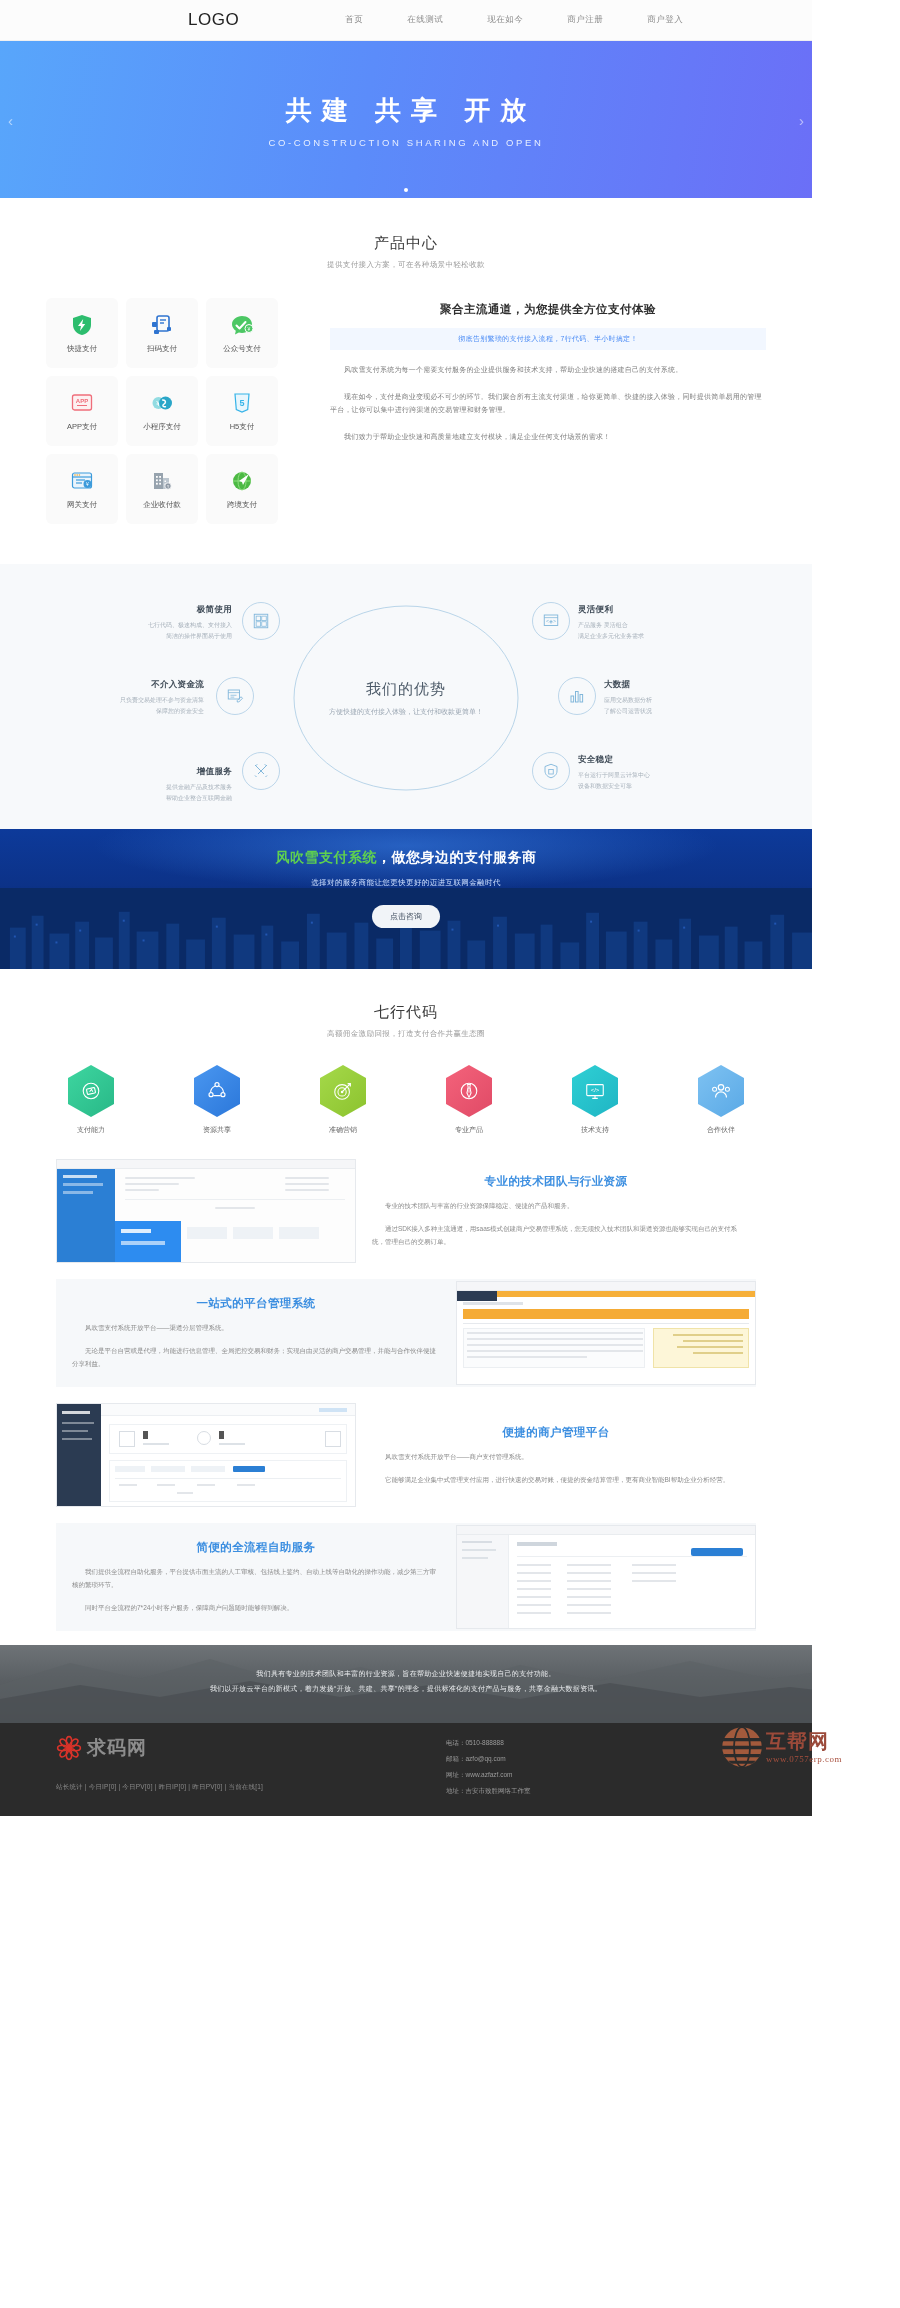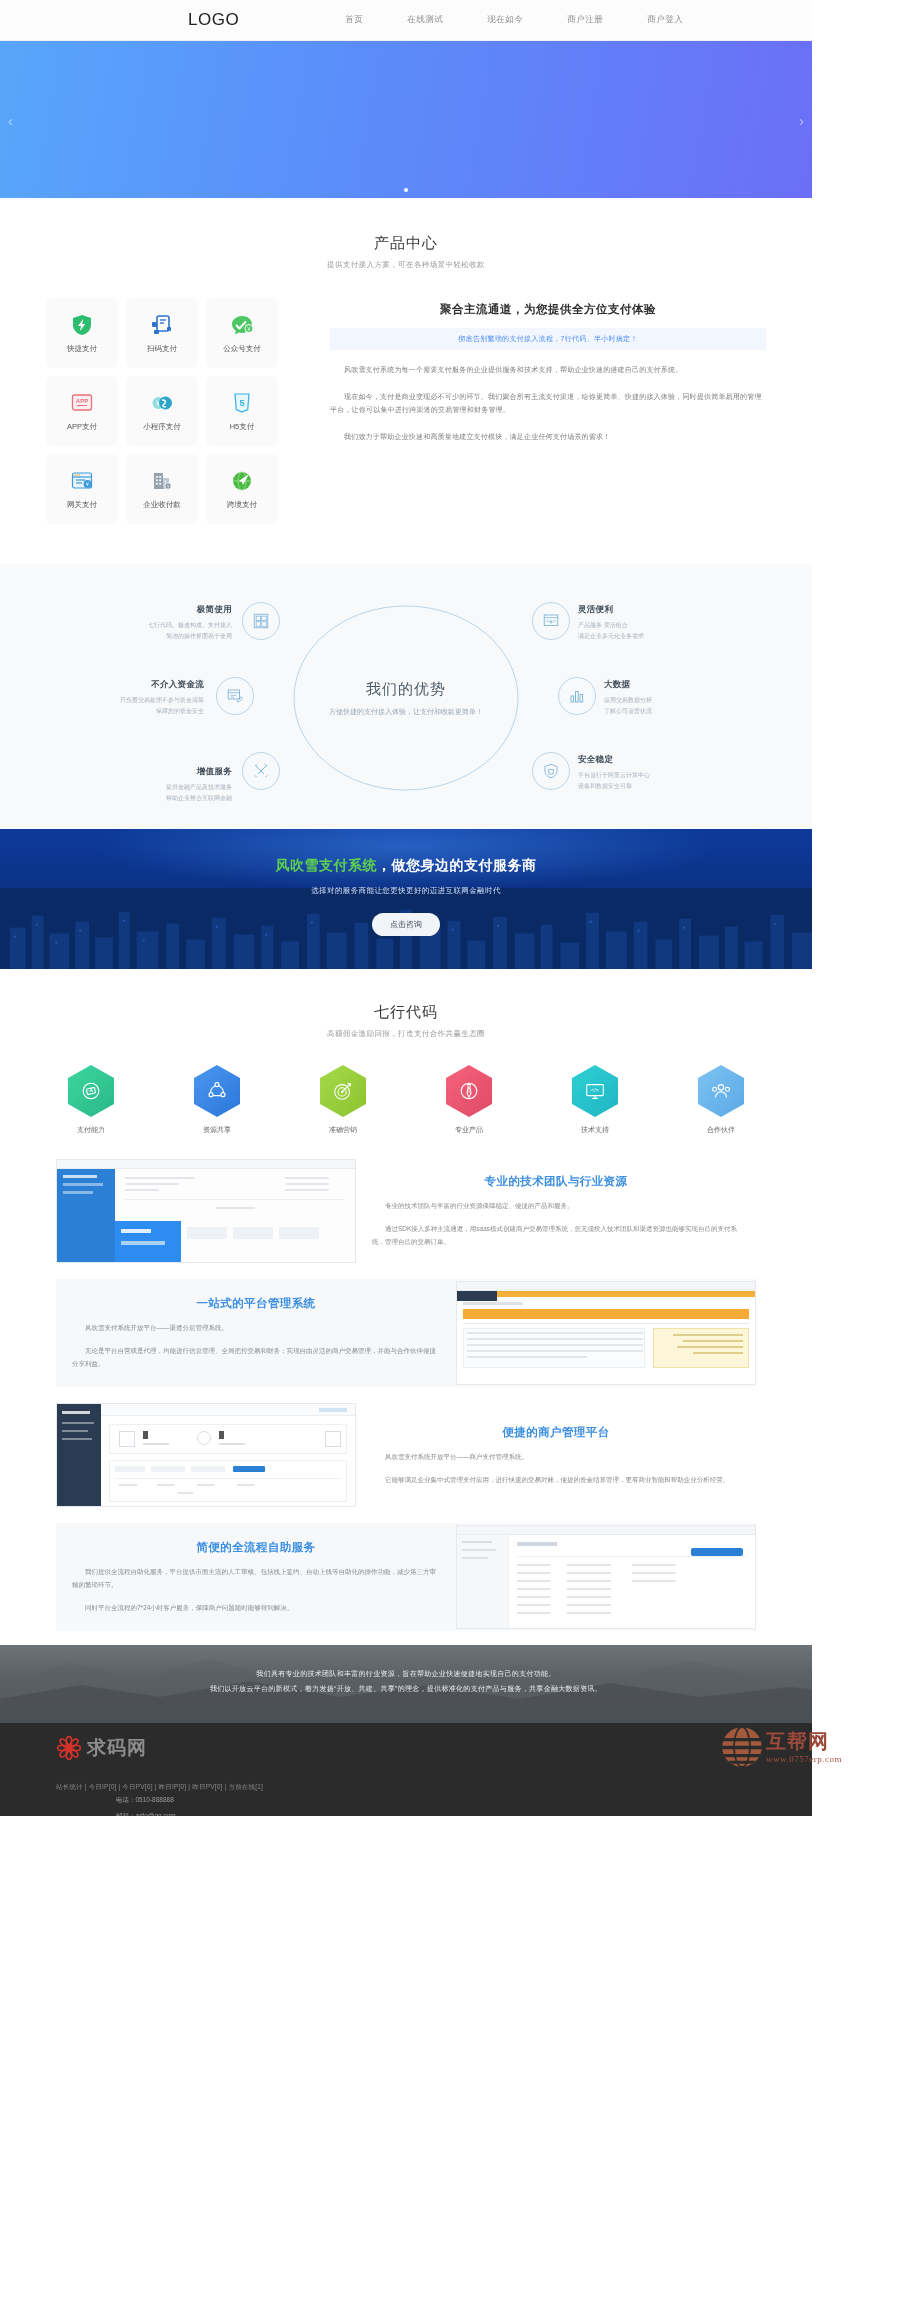--- a/index.html
+++ b/index.html
@@ -58,21 +58,21 @@
   .n-left { text-align:right;font-family:Liberation Serif, serif; } .n-right { text-align:left; }
 
   
   .city { height:140px; position:relative; overflow:hidden; background:#0b2a6b; }
   .city-bg { position:absolute; inset:0;
     background:
       radial-gradient(ellipse 55% 45% at 50% 12%, rgba(60,130,230,.55), rgba(0,0,0,0) 70%),
       linear-gradient(180deg,#0d3a9a 0%,#0c3288 40%,#09255f 75%,#071c45 100%);
   }
   .city-skyline { position:absolute; left:0; right:0; bottom:0; height:58%; }
-  .city-inner { position:relative; text-align:center; padding-top:28px; }
+  .city-inner { position:relative; text-align:center; padding-top:20px; }
   .city-h { font-size:14px; font-weight:bold; color:#fff; letter-spacing:.5px; }
   .city-h .g { color:#5fd14f; }
   .city-p { font-size:7.5px; color:#cfe0ff; margin-top:11px; letter-spacing:.4px; }
   .city-btn { display:inline-block; margin-top:17px; background:#f1f4f8; color:#3d4b5c; font-size:8px;
               padding:6px 18px; border-radius:12px; border:none; cursor:pointer; }
 
   
   .feat { padding:34px 0 0; }
   .hex-row { width:700px; margin:26px auto 0; display:flex; justify-content:space-between; }
   .hex-item { width:70px; text-align:center; }
@@ -106,21 +106,21 @@
 
   
   .mount { height:78px; position:relative; overflow:hidden; background:#54585c; }
   .mount-bg { position:absolute; inset:0;
     background:linear-gradient(180deg,#6e7377 0%,#5a5f63 45%,#4a4e52 100%); }
   .mount-txt { position:relative; text-align:center; padding-top:22px; }
   .mount-txt p { font-size:7px; color:#eceef0; line-height:2.1; letter-spacing:.3px; }
 
   
   .footer { background:#2b2b2b; height:93px; position:relative; }
-  .f-inner { width:700px; margin:0 auto; display:flex; padding-top:12px; position:relative;flex-direction:column; }
+  .f-inner { width:700px; margin:0 auto; display:flex; padding-top:12px; position:relative; }
   .f-left { width:330px; }
   .f-logo { display:flex; align-items:center; }
   .f-flower { width:26px; height:26px; margin-right:5px; }
   .f-name { font-size:19px; color:#8d8d8d; font-weight:bold; letter-spacing:1px; }
   .f-stats { margin-top:22px; font-size:6.5px; color:#8a8a8a; letter-spacing:.2px; }
   .f-mid { margin-left:60px; }
   .f-mid div { font-size:6.5px; color:#9b9b9b; line-height:2.45; }
   .f-wm { position:absolute; right:-86px; top:2px; display:flex; align-items:center; }
   .f-wm .ball { width:44px; height:44px; flex:none; }
   .f-wm .wmtxt { margin-left:2px; }
@@ -139,20 +139,24 @@
       <a href="#">在线测试</a>
       <a href="#">现在如今</a>
       <a href="#">商户注册</a>
       <a href="#">商户登入</a>
     </div>
   </div>
 
   <div class="hero">
     <div class="hero-arrow left">‹</div>
     <div class="hero-arrow right">›</div>
+    <div class="hero-inner">
+      <div class="hero-title">共建  共享  开放</div>
+      <div class="hero-sub">CO-CONSTRUCTION  SHARING  AND  OPEN</div>
+    </div>
     <div class="hero-dot"></div>
   </div>
 
   <div class="products">
     <div class="sec-title">产品中心</div>
     <div class="sec-sub">提供支付接入方案，可在各种场景中轻松收款</div>
 
     <div class="prod-wrap">
       <div class="prod-grid">
 

